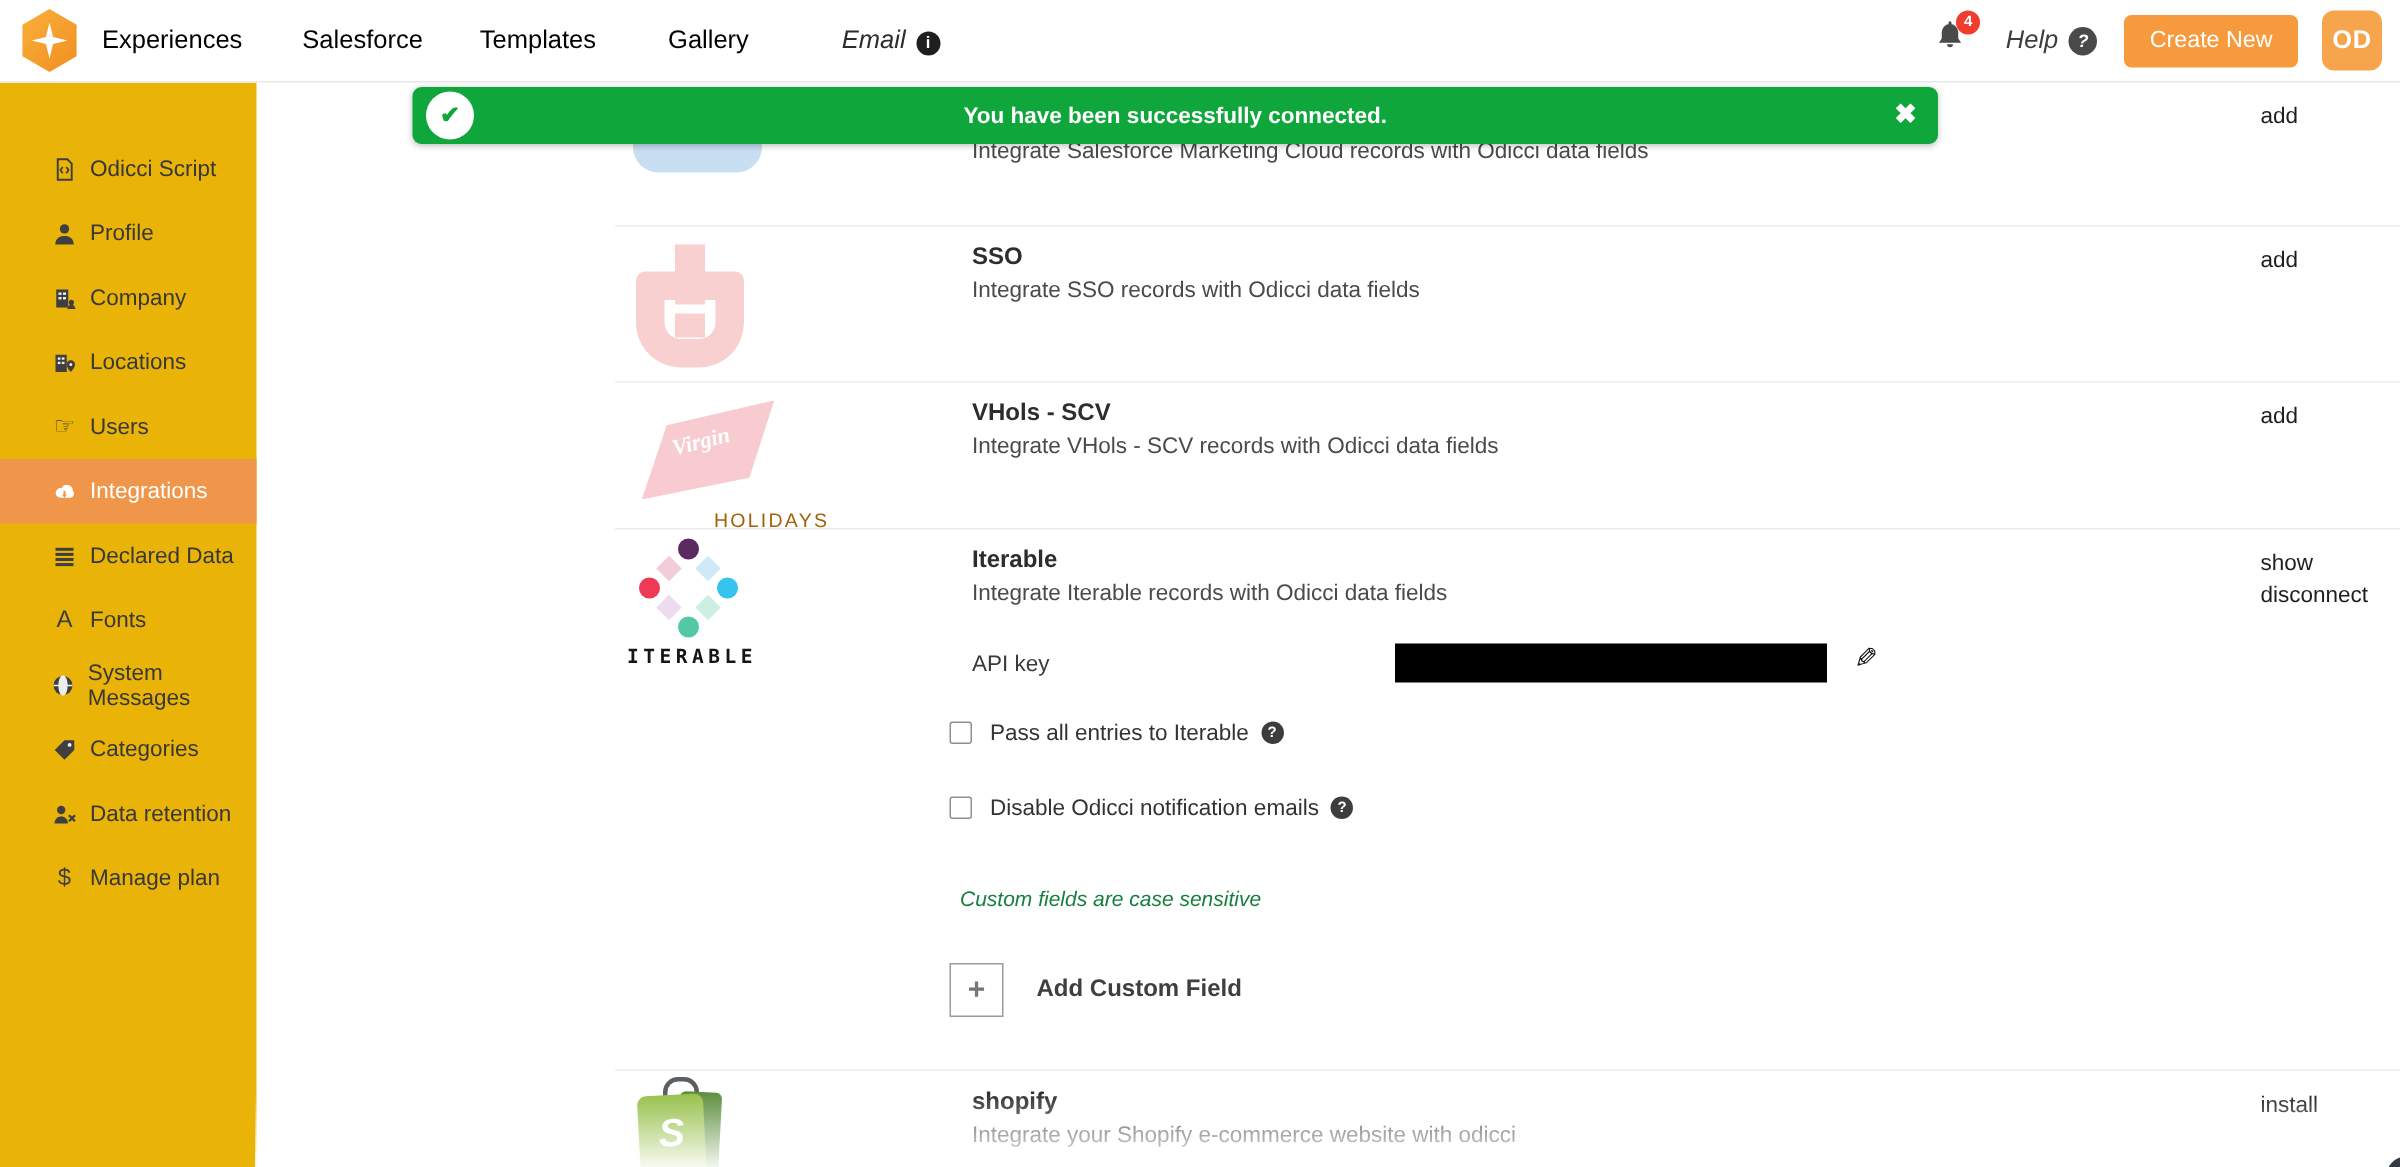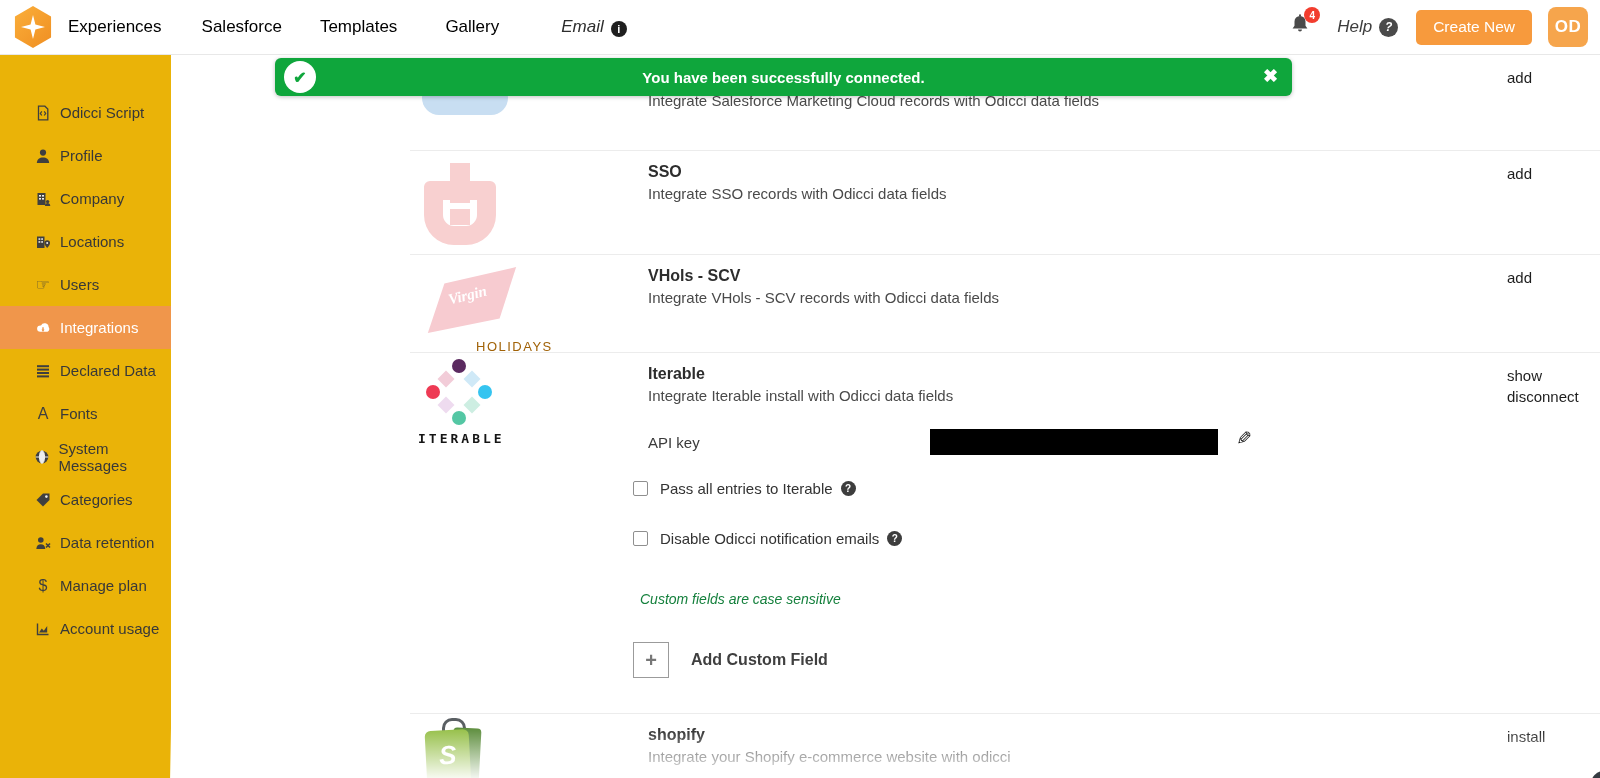--- a/index.html
+++ b/index.html
@@ -290,29 +290,20 @@
             <path d="M1.3 14c.3-3.3 2-4.7 4.5-4.7s4.2 1.4 4.5 4.7z" fill="currentColor"></path>
             <path d="M11 8.5l4 4M15 8.5l-4 4" stroke="currentColor" stroke-width="1.6"></path>
           </svg>
       </span>
       <span>Data retention</span>
     </div>
     <div class="sbitem">
       <span class="sbicon glyph-icon">$</span>
       <span>Manage plan</span>
     </div>
-    <div class="sbitem">
-      <span class="sbicon">
-        <svg width="16" height="16" viewBox="0 0 16 16">
-            <path d="M2.5 2.5v11h11" fill="none" stroke="currentColor" stroke-width="1.4"></path>
-            <path d="M4 11.5l2.8-4 2 2.2 3.4-4.8v6.6z" fill="currentColor"></path>
-          </svg>
-      </span>
-      <span>Account usage</span>
-    </div>
   </div>
 
   <div class="main">
 
     <div class="irow row-salesforce">
       <div class="sf-logo">
         <span class="sf-b1"></span>
         <span class="sf-b2"></span>
         <span class="sf-body"></span>
         <span class="sf-text">salesforce</span>
@@ -349,21 +340,21 @@
         <span class="it-sq it-s2"></span>
         <span class="it-sq it-s3"></span>
         <span class="it-sq it-s4"></span>
         <span class="it-dot it-d1"></span>
         <span class="it-dot it-d2"></span>
         <span class="it-dot it-d3"></span>
         <span class="it-dot it-d4"></span>
         <span class="it-word">ITERABLE</span>
       </div>
       <div class="row-title">Iterable</div>
-      <div class="row-desc">Integrate Iterable install with Odicci data fields</div>
+      <div class="row-desc">Integrate Iterable records with Odicci data fields</div>
       <div class="row-action">show</div>
       <div class="row-action second">disconnect</div>
 
       <div class="api-label">API key</div>
       <div class="api-redacted"></div>
       <div class="pencil">✎</div>
 
       <div class="chk-row c1">
         <span class="checkbox"></span>
         <span class="chk-label">Pass all entries to Iterable</span>

